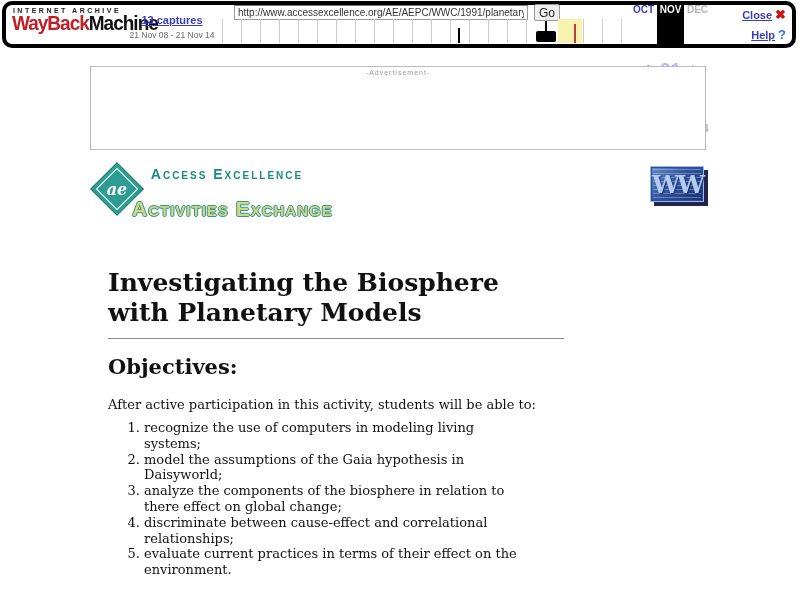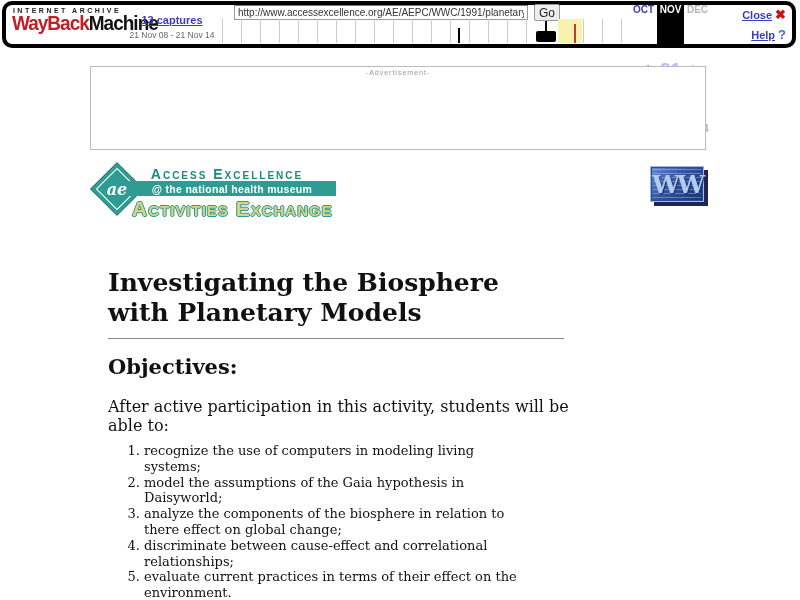--- a/index.html
+++ b/index.html
@@ -90,21 +90,21 @@
     font-family:"DejaVu Serif", serif; text-shadow:1px 1px 1px #16306e; }
 
   
   .content { position:absolute; left:108px; top:262px; width:470px;
     font-family:"DejaVu Serif","Liberation Serif",serif; color:#111; }
   .page-title { font-size:25px; font-weight:bold; line-height:30px; margin-top:6px; }
   .byline { margin-top:17px; font-size:13px; line-height:16px; }
   .byline .author { font-weight:bold; }
   .rule { border:none; border-top:1px solid #888; margin:10px 0 0 0; width:456px; }
   .section-head { font-size:21px; font-weight:bold; margin-top:15px; }
-  .intro { font-size:16px; margin-top:18px; }
+  .intro { font-size:13px; margin-top:18px; }
   ol.objectives { margin:8px 0 0 14px; padding-left:22px; width:404px; font-size:13px; line-height:15.8px; }
   ol.objectives li { margin:0; }
 </style>
 </head>
 <body>
 
 <div id="screen">
 
   <div class="wb-toolbar">
     <div class="wb-logo">
@@ -155,23 +155,20 @@
   </div>
 
   <div class="ad-box">
     <div class="ad-label">-Advertisement-</div>
   </div>
 
   <div class="ae-logo">
     <div class="ae-diamond"></div>
     <div class="ae-monogram">ae</div>
     <div class="ae-title">Access Excellence</div>
-    <div class="ae-bar">
-      <span class="ae-bar-text">@ the national health museum</span>
-    </div>
     <div class="ae-activities">Activities Exchange</div>
   </div>
 
   <div class="ww-logo">
     <div class="ww-stripes"></div>
     <div class="ww-text">WW</div>
   </div>
 
   <div class="content">
     <h1 class="page-title">

